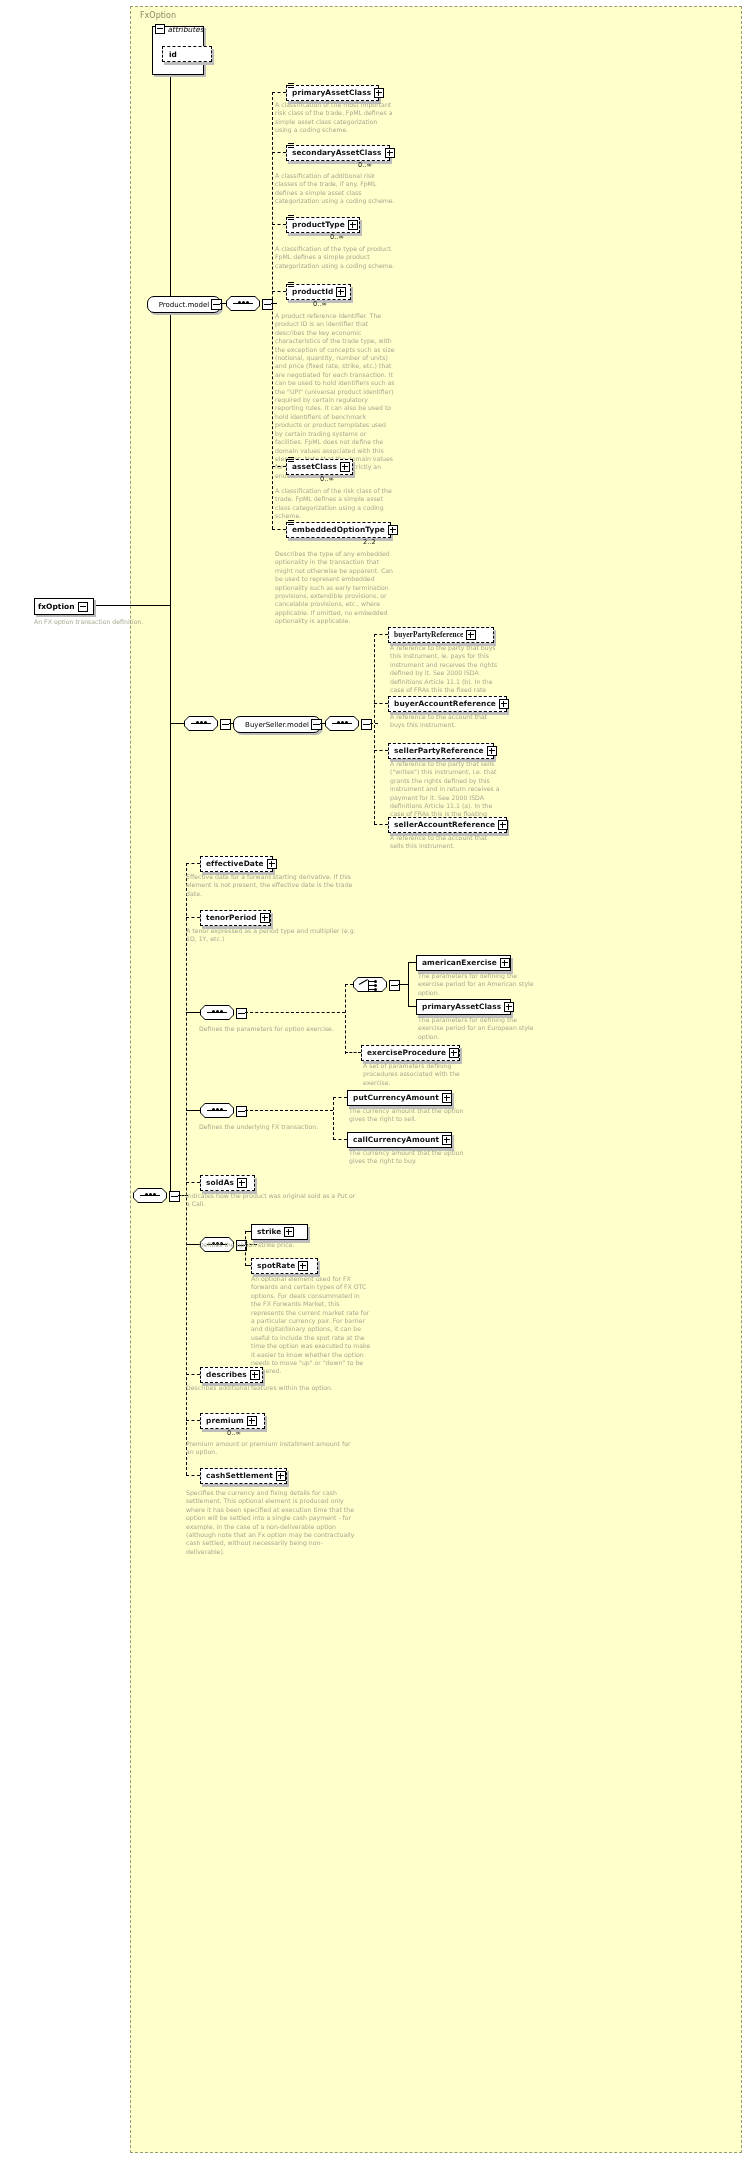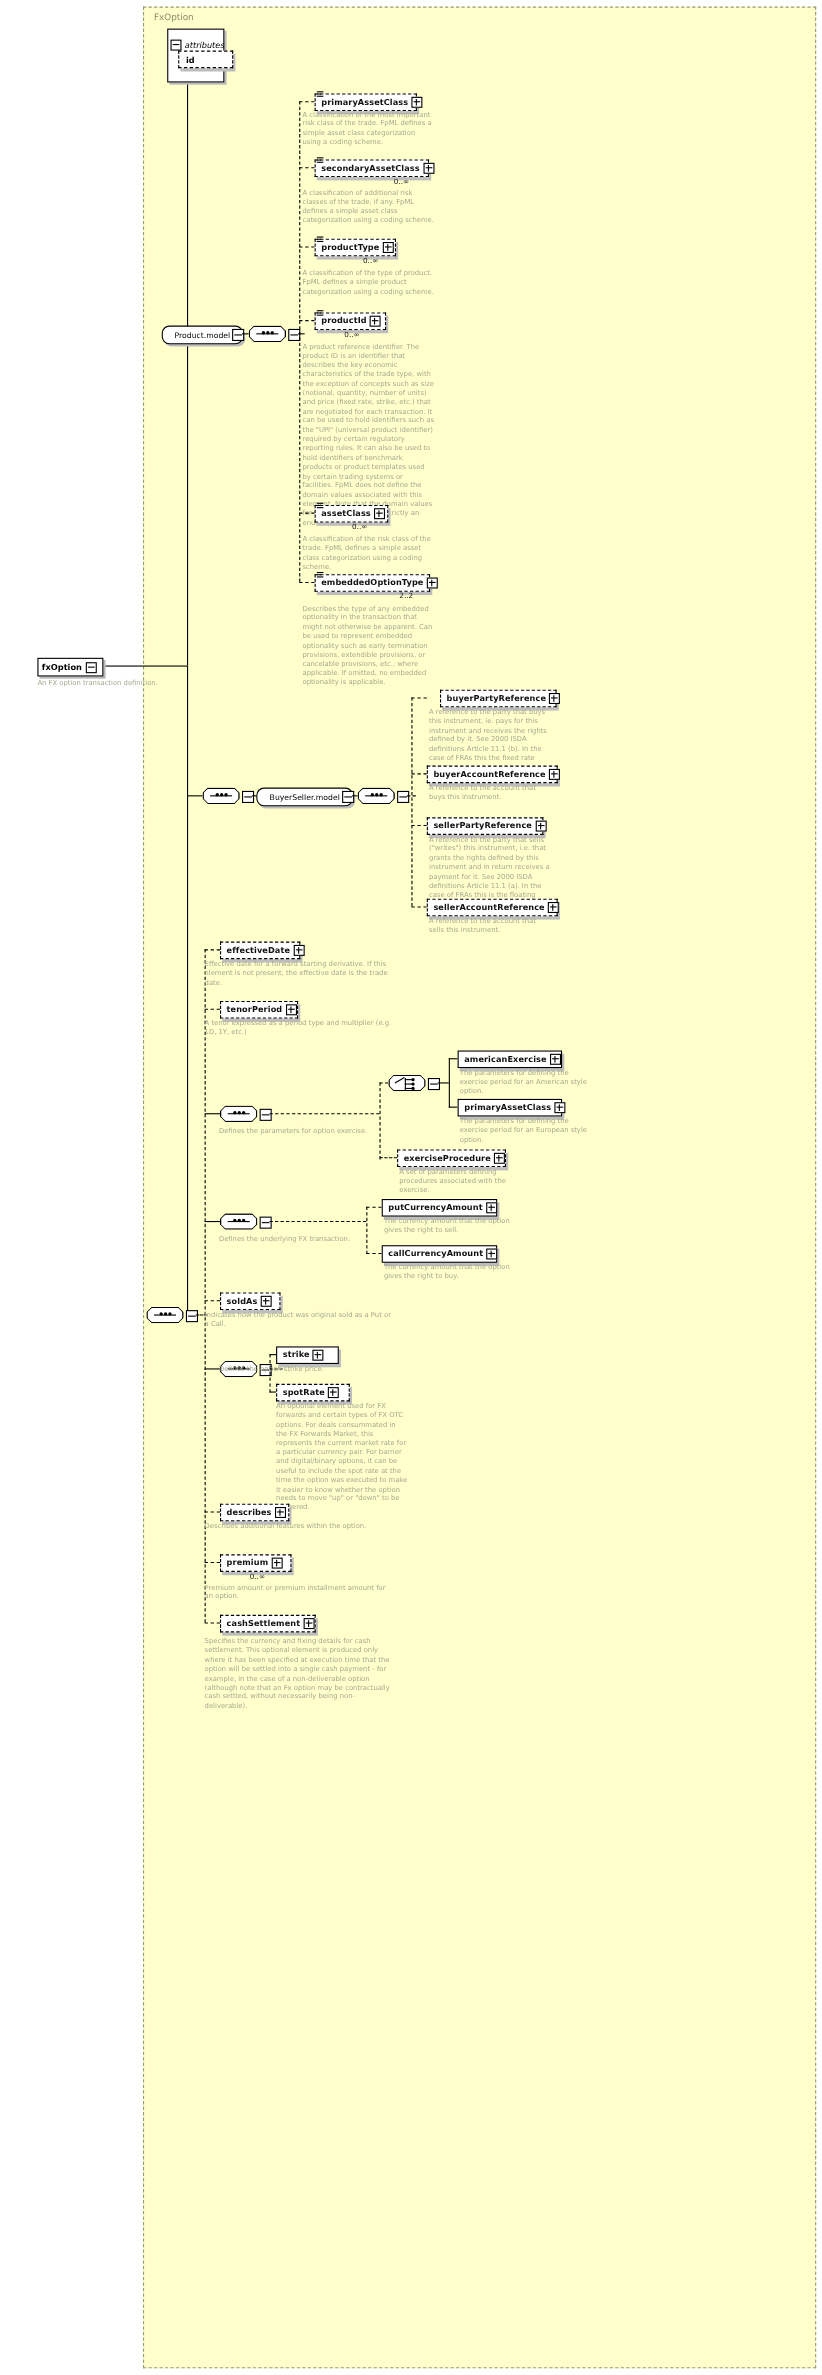--- a/index.html
+++ b/index.html
@@ -175,21 +175,21 @@
     <span class="nm" style="font-size:7.5px;font-weight:bold;">fxOption</span>
     <span class="minus"></span>
   </div>
   <div class="anno" style="left:34px;top:618px;width:110px;">An FX option transaction definition.</div>
 
   <div class="ln h" style="left:96px;top:605px;width:74px;"></div>
   <div class="ln v" style="left:170px;top:57px;height:548px;"></div>
   <div class="ln v" style="left:170px;top:605px;height:590px;"></div>
 
   <div class="attrbox" style="left:152px;top:26px;width:50px;height:47px;"></div>
-  <div class="attrhead" style="left:155px;top:36px;">
+  <div class="attrhead" style="left:155px;top:24px;">
     <span class="minus" style="margin-left:0;margin-right:3px;"></span>
     <span>attributes</span>
   </div>
   <div class="attrchild" style="left:162px;top:46px;width:42px;height:14px;">
     <span>id</span>
   </div>
   <div class="ln h" style="left:170px;top:57px;width:0px;"></div>
 
   <div class="mgref" style="left:147px;top:296px;width:62px;">
     <span>Product.model</span>
@@ -315,21 +315,21 @@
     <span class="d" style="left:5px;"></span>
     <span class="d" style="left:9px;"></span>
     <span class="d" style="left:13px;"></span>
   </div>
   <div class="stub" style="left:361px;top:719px;"></div>
 
   <div class="dl v" style="left:374px;top:634px;height:190px;"></div>
   <div class="dl h" style="left:370px;top:723px;width:8px;"></div>
 
   <div class="dl h" style="left:374px;top:634px;width:14px;"></div>
-  <div class="elem optional" style="left:400px;top:627px;width:97px;">
+  <div class="elem optional" style="left:388px;top:627px;width:97px;font-family:Liberation Serif, serif;">
     <span class="nm">buyerPartyReference</span>
     <span class="plus"></span>
   </div>
   <div class="anno" style="left:390px;top:644px;width:110px;">A reference to the party that buys this instrument, ie. pays for this instrument and receives the rights defined by it. See 2000 ISDA definitions Article 11.1 (b). In the case of FRAs this the fixed rate payer.</div>
 
   <div class="dl h" style="left:374px;top:703px;width:14px;"></div>
   <div class="elem optional" style="left:388px;top:696px;width:110px;">
     <span class="nm">buyerAccountReference</span>
     <span class="plus"></span>
   </div>

